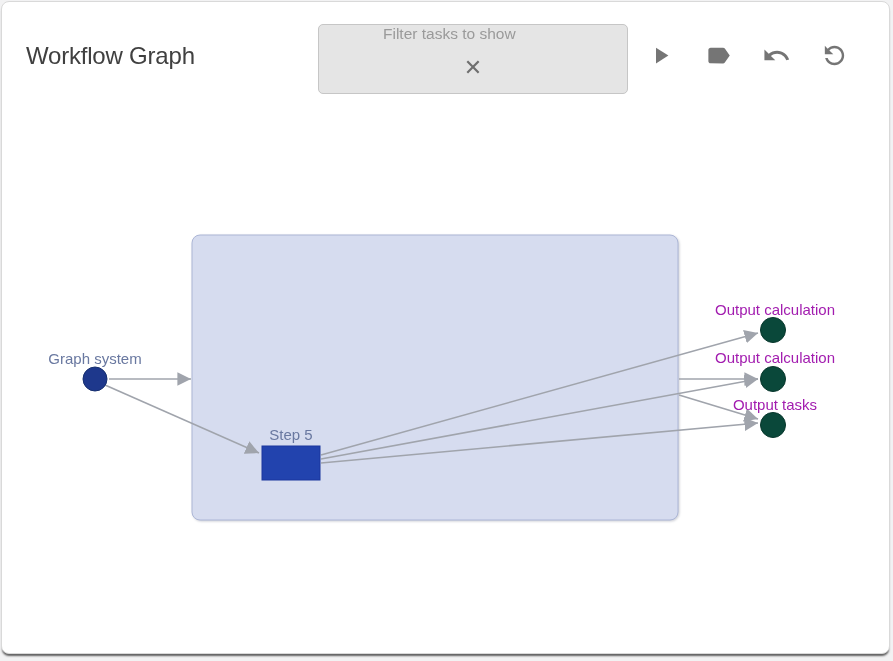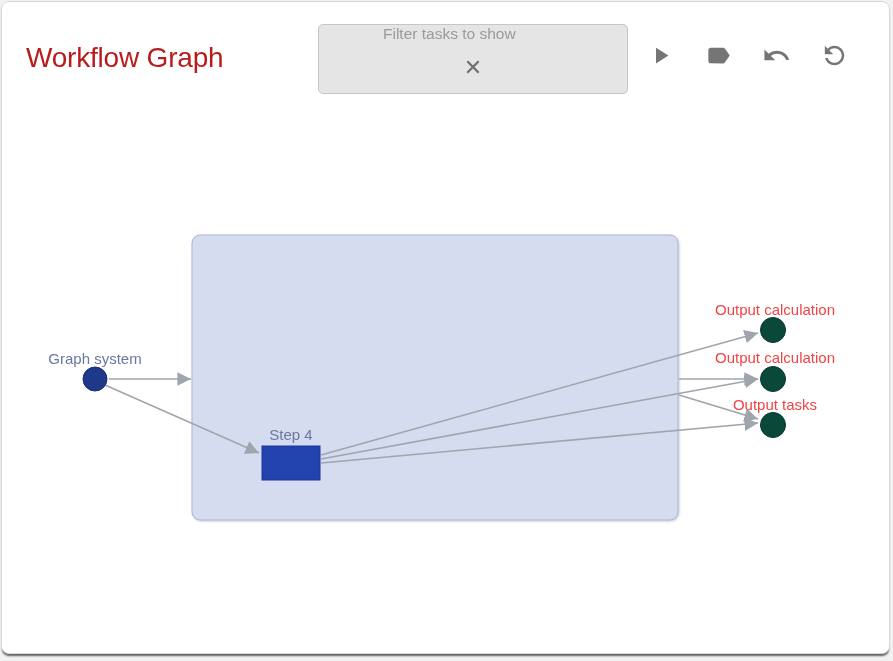--- a/index.html
+++ b/index.html
@@ -11,21 +11,21 @@
   }
   .card{
     position:absolute;left:1px;top:1px;width:887px;height:651px;
     background:#ffffff;
     border:1px solid #d9d9d9;
     border-radius:8px;
     box-shadow:0 3px 2px -1px rgba(70,70,70,0.85);
   }
   .page-title{
     position:absolute;left:24px;top:40px;
-    font-size:28px;font-weight:500;color:#b91c1c;letter-spacing:-0.2px;
+    font-size:24px;font-weight:500;color:#404040;letter-spacing:-0.2px;
   }
   .search-box{
     position:absolute;left:316px;top:22px;width:310px;height:70px;
     border:1px solid #c6c6c6;border-radius:5px;background:#e5e5e5;
     display:flex;align-items:center;box-sizing:border-box;flex-direction:column;
   }
   .search-box input{
     flex:1;min-width:0;border:none;outline:none;background:transparent;
     font-family:"Liberation Sans", sans-serif;
     font-size:15.5px;color:#444;padding:0 0 0 20px;
@@ -47,21 +47,21 @@
   .group-rect{stroke:#acb6d6;stroke-width:1;filter:drop-shadow(1px 1px 1px rgba(90,95,120,0.3));}
   .edge{stroke:#a0a4ac;stroke-width:1.6;fill:none;}
   .node-circle-input{stroke:#17306f;stroke-width:1;}
   .node-rect-step{stroke:#1a379e;stroke-width:1;}
   .node-circle-output{stroke:#06362b;stroke-width:1;}
   .node-label{
     position:absolute;transform:translateX(-50%);
     font-size:15px;white-space:nowrap;pointer-events:none;
   }
   .lbl-blue{color:#6978a0;}
-  .lbl-green{color:#ef4444;text-align:center;}
+  .lbl-green{color:#a21caf;text-align:center;}
 </style>
 </head>
 <body>
 
 <div class="card">
 
   <div class="page-title">Workflow Graph</div>
 
   <div class="search-box">
     <input type="text" value="" placeholder="Filter tasks to show" style="">
@@ -119,18 +119,18 @@
     <line class="edge" x1="677" y1="393" x2="756" y2="417" marker-end="url(#arrow)"></line>
 
     <circle class="node-circle-input" cx="93" cy="377" r="12" fill="#1e388c"></circle>
     <rect class="node-rect-step" x="260" y="444" width="58" height="34" fill="#2243ae"></rect>
     <circle class="node-circle-output" cx="771" cy="328" r="12.5" fill="#0a483a"></circle>
     <circle class="node-circle-output" cx="771" cy="377" r="12.5" fill="#0a483a"></circle>
     <circle class="node-circle-output" cx="771" cy="423" r="12.5" fill="#0a483a"></circle>
   </svg>
 
   <div class="node-label lbl-blue" style="left:93px;top:348px;">Graph system</div>
-  <div class="node-label lbl-blue" style="left:289px;top:424px;">Step 4</div>
+  <div class="node-label lbl-blue" style="left:289px;top:424px;">Step 5</div>
   <div class="node-label lbl-green" style="left:773px;top:299px;">Output calculation</div>
   <div class="node-label lbl-green" style="left:773px;top:347px;">Output calculation</div>
   <div class="node-label lbl-green" style="left:773px;top:394px;">Output tasks</div>
 
 </div>
 
 </body></html>

